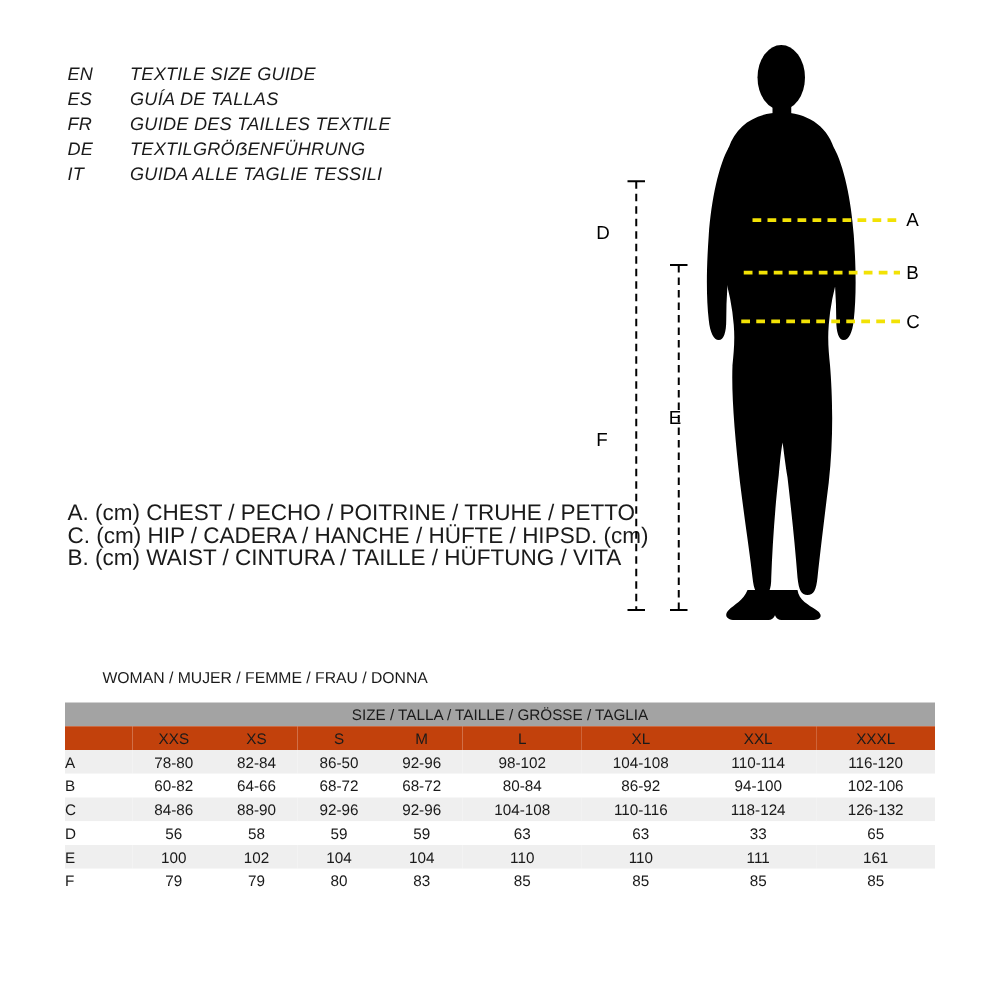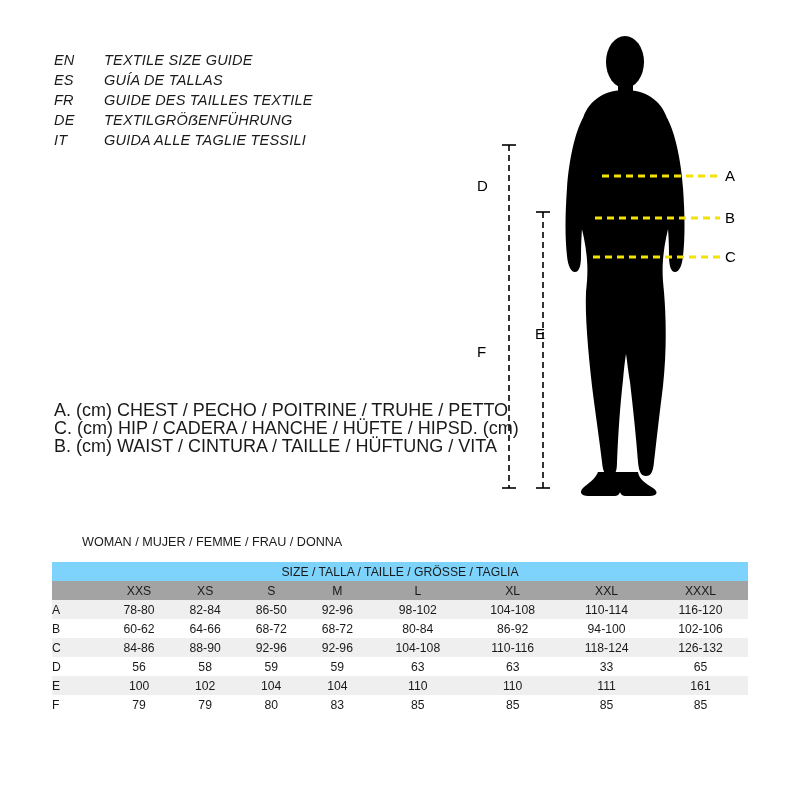--- a/index.html
+++ b/index.html
@@ -89,28 +89,28 @@
     width: 696px;
     font-size: 12.2px;
   }
   table.size-table td, table.size-table th {
     padding: 0;
     height: 19px;
     font-weight: normal;
     text-align: center;
   }
   .row-title td {
-    background: #7dd3fc;
+    background: #a3a3a3;
     text-align: left;
     padding-left: 8px;
     height: 20px;
     font-size: 12.2px;
   }
   .row-head td {
-    background: #a3a3a3;
+    background: #c2410c;
     height: 20px;
   }
   .row-alt td {
     background: #efefef;
   }
   .row-plain td {
     background: #ffffff;
   }
   .col-label {
     text-align: left !important;
@@ -260,21 +260,21 @@
           <td>86-50</td>
           <td>92-96</td>
           <td>98-102</td>
           <td>104-108</td>
           <td>110-114</td>
           <td>116-120</td>
         </tr>
 
         <tr class="row-plain">
           <td class="col-label">B</td>
-          <td>60-62</td>
+          <td>60-82</td>
           <td>64-66</td>
           <td>68-72</td>
           <td>68-72</td>
           <td>80-84</td>
           <td>86-92</td>
           <td>94-100</td>
           <td>102-106</td>
         </tr>
 
         <tr class="row-alt">

